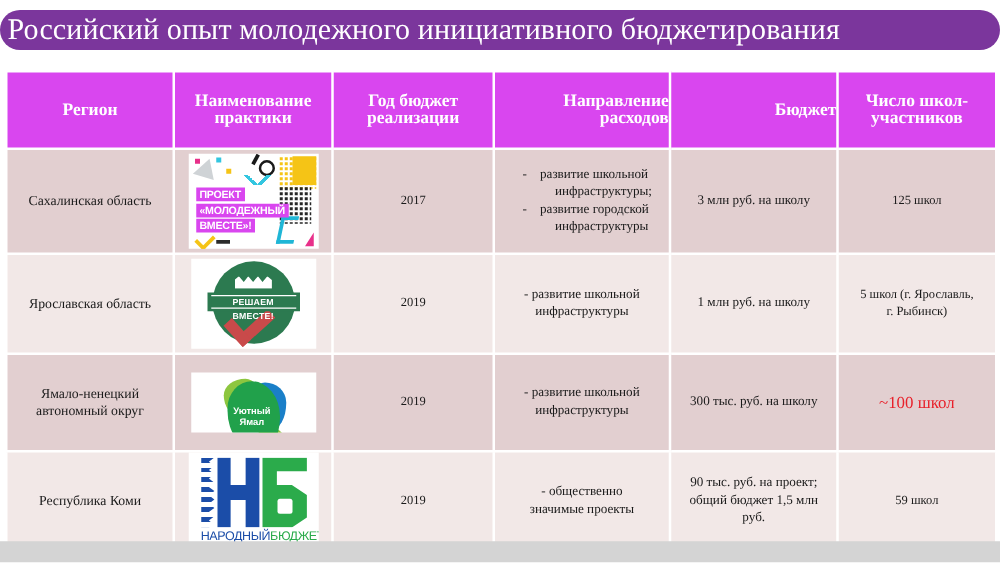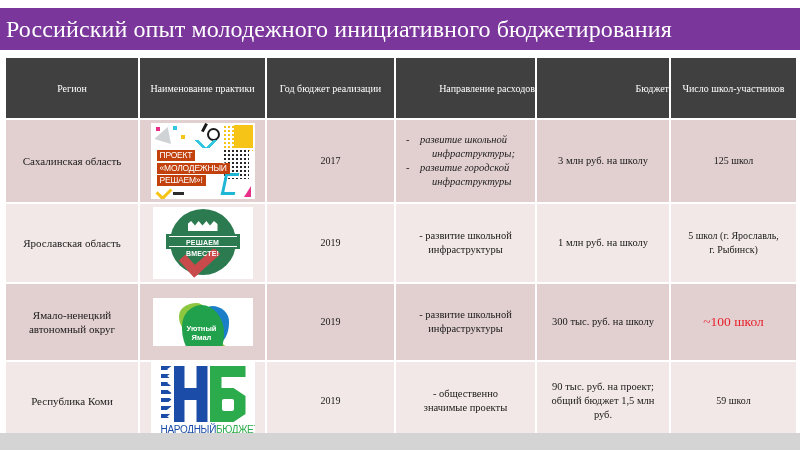--- a/index.html
+++ b/index.html
@@ -21,25 +21,26 @@
     background: #ffffff;
     box-sizing: border-box;
   }
 
   
   .title-bar {
     position: absolute;
     left: 0;
     top: 8px;
     width: 800px;
-    height: 42px;
+    height: 32px;
     background: #7b369c;
     display: flex;
     align-items: center;
     box-sizing: border-box;
+    border-radius: 21px;
   }
   .title-text {
     color: #ffffff;
     font-family: "Liberation Serif", "DejaVu Serif", serif;
     font-size: 24px;
     line-height: 26px;
     letter-spacing: 0.1px;
     padding-left: 6px;
     white-space: nowrap;
   }
@@ -67,24 +68,24 @@
 
   
   col.c1 { width: 134px; }
   col.c2 { width: 127px; }
   col.c3 { width: 129px; }
   col.c4 { width: 141px; }
   col.c5 { width: 134px; }
   col.c6 { width: 127px; }
 
   thead th {
-    background: #404040;
+    background: #d946ef;
     color: #ffffff;
-    font-weight: normal;
-    font-size: 10px;
+    font-weight: bold;
+    font-size: 14px;
     line-height: 13px;
     height: 62px;
     text-align: center;
     padding: 2px 4px;
   }
   thead th.lft {
     text-align: right;
     padding-left: 8px;
   }
 
@@ -117,24 +118,23 @@
   .exp .line {
     display: block;
     text-align: center;
     line-height: 14px;
   }
   .exp.dashed {
     text-align: left;
   }
   .exp.dashed .item {
     display: block;
-    padding-left: 36px;
+    padding-left: 48px;
     text-indent: -26px;
     line-height: 14px;
-    font-style: italic;
   }
 
   
   .logo-cell { padding: 0; }
   .logo-box {
     margin: 0 auto;
     background: #ffffff;
     position: relative;
     overflow: hidden;
   }
@@ -217,24 +217,24 @@
     width: 0; height: 0;
     border-left: 7px solid transparent;
     border-bottom: 11px solid #e8308a;
   }
   .lg-sakh .bars {
     position: absolute; left: 6px; top: 27px;
     display: block;
   }
   .lg-sakh .bar {
     display: block;
-    background: #c2410c;
+    background: #d946ef;
     color: #ffffff;
     font-family: "Liberation Sans", "DejaVu Sans", sans-serif;
-    font-weight: normal;
+    font-weight: bold;
     font-size: 8.5px;
     line-height: 11px;
     padding: 0 3px;
     margin-bottom: 1.5px;
     white-space: nowrap;
     letter-spacing: -0.2px;
     width: fit-content;
   }
 
   
@@ -418,21 +418,21 @@
               <span class="cone"></span>
               <span class="conf1"></span>
               <span class="conf2"></span>
               <span class="conf3"></span>
               <span class="check"></span>
               <span class="dash-b"></span>
               <span class="tri-p"></span>
               <span class="bars">
                 <span class="bar">ПРОЕКТ</span>
                 <span class="bar">«МОЛОДЕЖНЫЙ</span>
-                <span class="bar">РЕШАЕМ»!</span>
+                <span class="bar">ВМЕСТЕ»!</span>
               </span>
             </div>
           </td>
           <td class="cell-year">2017</td>
           <td class="exp dashed">
             <span class="item"><span>-</span>&nbsp;&nbsp;&nbsp;&nbsp;<span>развитие школьной инфраструктуры;</span></span>
             <span class="item"><span>-</span>&nbsp;&nbsp;&nbsp;&nbsp;<span>развитие городской инфраструктуры</span></span>
           </td>
           <td class="cell-budget">3 млн руб. на школу</td>
           <td class="cell-schools">125 школ</td>

